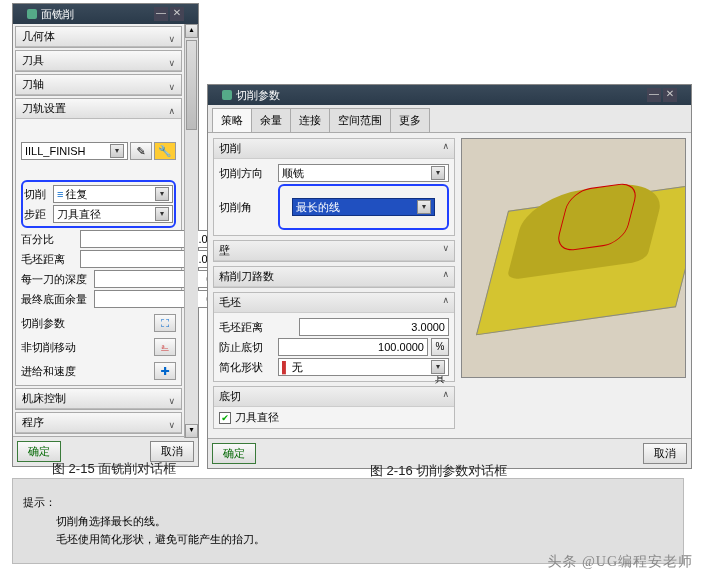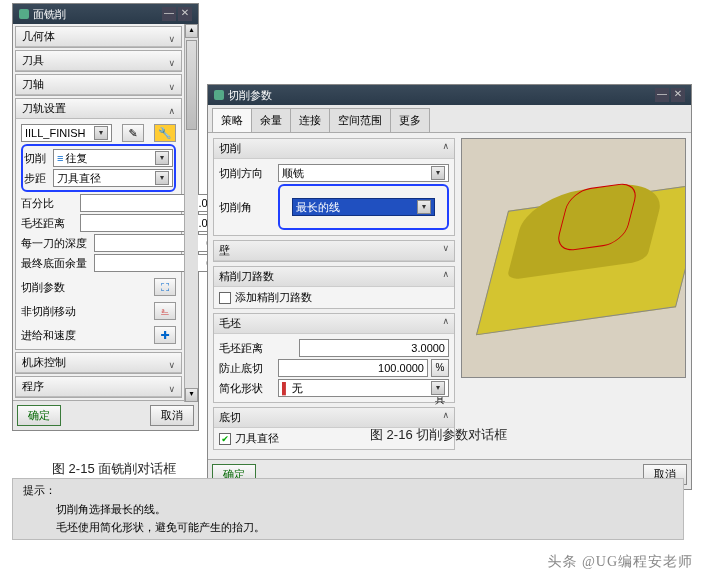--- a/index.html
+++ b/index.html
@@ -1,34 +1,34 @@
 <!DOCTYPE html>
 <html><head>
 <meta charset="utf-8">
 <style>
 * { box-sizing: border-box; margin: 0; padding: 0; font-family: "Microsoft YaHei", SimSun, Arial, sans-serif; font-size: 11px; }
 body { background: #fff; width: 703px; height: 577px; position: relative; }
 .dialog { position: absolute; background: #f0f0f0; border: 1px solid #888; }
-.titlebar { background: linear-gradient(to bottom, #3a4a5a, #2a3a4a); color: #fff; padding: 3px 6px; display: flex; align-items: center; justify-content: space-between; height: 20px; }
+.titlebar { background: linear-gradient(to bottom, #3a4a5a, #2a3a4a); color: #fff; padding: 3px 14px; display: flex; align-items: center; justify-content: space-between; height: 20px; }
 .titlebar-left { display: flex; align-items: center; gap: 4px; }
 .titlebar-icon { width: 10px; height: 10px; background: #5a8; border-radius: 2px; }
 .titlebar-btns { display: flex; gap: 2px; }
 .tb-btn { width: 14px; height: 14px; background: #445; color: #ccc; text-align: center; line-height: 12px; cursor: pointer; font-size: 10px; }
 .section { border: 1px solid #aaa; margin: 2px; background: #e8e8e8; }
 .section-hdr { background: linear-gradient(to bottom, #f8f8f8, #e0e0e0); padding: 2px 6px; display: flex; justify-content: space-between; align-items: flex-end; border-bottom: 1px solid #bbb; cursor: pointer; }
 .chev { font-size: 9px; color: #555; }
 .section-body { padding: 3px 5px; background: #f4f4f4; }
 .row { display: flex; align-items: center; margin: 2px 0; gap: 3px; }
 .lbl { min-width: 56px; }
 .dropdown { flex: 1; display: flex; align-items: center; background: #fff; border: 1px solid #888; height: 18px; padding: 0 3px; position: relative; }
 .dropdown .dd-val { flex: 1; overflow: hidden; white-space: nowrap; }
 .dd-arrow { width: 14px; height: 14px; background: linear-gradient(to bottom,#eee,#ccc); border: 1px solid #888; text-align: center; line-height: 12px; font-size: 8px; color: #333; }
 .numbox { flex: 0 0 70px; background: #fff; border: 1px solid #888; height: 18px; padding: 0 3px; text-align: right; margin-left: auto; }
 .iconbtn { width: 22px; height: 18px; background: linear-gradient(to bottom,#fafafa,#ddd); border: 1px solid #999; display: inline-flex; align-items: center; justify-content: center; cursor: pointer; }
-.toolrow { display: flex; gap: 10px; margin: 2px 0; }
+.toolrow { display: flex; gap: 2px; margin: 20px 0; }
 .bluebox { border: 2px solid #2040ff; border-radius: 6px; padding: 1px; }
 .btn { background: linear-gradient(to bottom,#fafafa,#ddd); border: 1px solid #888; padding: 2px 10px; cursor: pointer; }
 .footer-btns { display: flex; justify-content: space-between; gap: 14px; padding: 4px; background: #e8e8e8; border-top: 1px solid #aaa; }
 .d1 { left: 12px; top: 3px; width: 187px; }
 .d2 { left: 207px; top: 84px; width: 485px; }
 .scrollbar { position: absolute; right: 0; top: 20px; bottom: 28px; width: 14px; background: #e0e0e0; border-left: 1px solid #aaa; }
 .sb-btn { height: 14px; background: linear-gradient(to bottom,#eee,#ccc); border: 1px solid #999; text-align: center; font-size: 8px; }
 .sb-thumb { position: absolute; left: 1px; right: 1px; top: 16px; height: 90px; background: linear-gradient(to bottom,#ddd,#bbb); border: 1px solid #999; }
 .d1-inner { margin-right: 14px; }
 .tabs { display: flex; border-bottom: 1px solid #aaa; background: #e8e8e8; padding: 3px 4px 0 4px; gap: 0; }
@@ -38,22 +38,22 @@
 .d2-left { flex: 0 0 190px; }
 .d2-right { flex: 1; background: #d8d0c0; border: 1px solid #888; height: 240px; position: relative; overflow: hidden; }
 .fieldgroup { border: 1px solid #bbb; margin-bottom: 4px; }
 .fg-hdr { background: linear-gradient(to bottom,#f0f0f0,#ddd); padding: 2px 5px; display: flex; justify-content: space-between; border-bottom: 1px solid #ccc; }
 .fg-body { padding: 3px 5px; background: #f4f4f4; }
 .chk { display: flex; align-items: center; gap: 4px; }
 .chkbox { width: 12px; height: 12px; border: 1px solid #666; background: #fff; display: inline-flex; align-items: center; justify-content: center; font-size: 9px; color: #0a0; }
 .pctbtn { width: 18px; height: 18px; background: linear-gradient(to bottom,#fafafa,#ddd); border: 1px solid #888; font-size: 10px; text-align: center; line-height: 16px; }
 .caption { position: absolute; font-size: 13px; color: #222; }
 .cap1 { left: 52px; top: 460px; }
-.cap2 { left: 370px; top: 426px; }
-.tipbox { position: absolute; left: 12px; top: 478px; width: 672px; background: #e0e0e0; border: 1px solid #bbb; padding: 2px 10px; font-size: 14px; line-height: 1.7; font-family: SimSun, serif; }
+.cap2 { left: 370px; top: 462px; }
+.tipbox { position: absolute; left: 12px; top: 478px; width: 672px; background: #e0e0e0; border: 1px solid #bbb; padding: 14px 10px; font-size: 14px; line-height: 1.7; font-family: SimSun, serif; }
 .watermark { position: absolute; right: 10px; bottom: 6px; color: #888; font-size: 14px; font-family: SimSun; letter-spacing: 1px; }
 .preview3d { position: absolute; left: 10px; top: 20px; width: 250px; height: 180px; }
 .shape-base { position: absolute; left: 20px; top: 40px; width: 200px; height: 120px; background: #d4c430; transform: skewY(-8deg) skewX(-15deg); border: 1px solid #888; }
 .shape-cut { position: absolute; left: 45px; top: 30px; width: 140px; height: 80px; background: #b8a820; border-radius: 40% 40% 10% 10%; transform: skewY(-8deg) skewX(-15deg); }
 .shape-line { position: absolute; left: 90px; top: 28px; width: 70px; height: 60px; border: 1px solid #c00; border-radius: 30%; transform: skewY(-8deg) skewX(-15deg); background: transparent; }
 </style>
 </head>
 <body>
 
 <div class="dialog d1">
@@ -225,26 +225,20 @@
         <div class="fg-hdr">
             <span>壁</span>
             <span class="chev">∨</span>
           </div>
       </div>
       <div class="fieldgroup">
         <div class="fg-hdr">
             <span>精削刀路数</span>
             <span class="chev">∧</span>
           </div>
-        <div class="fg-body">
-          <div class="chk">
-            <span class="chkbox"></span>
-            <span>添加精削刀路数</span>
-          </div>
-        </div>
       </div>
       <div class="fieldgroup">
         <div class="fg-hdr">
             <span>毛坯</span>
             <span class="chev">∧</span>
           </div>
         <div class="fg-body">
           <div class="row">
             <span class="lbl">毛坯距离</span>
             <input class="numbox" value="3.0000" style="">

